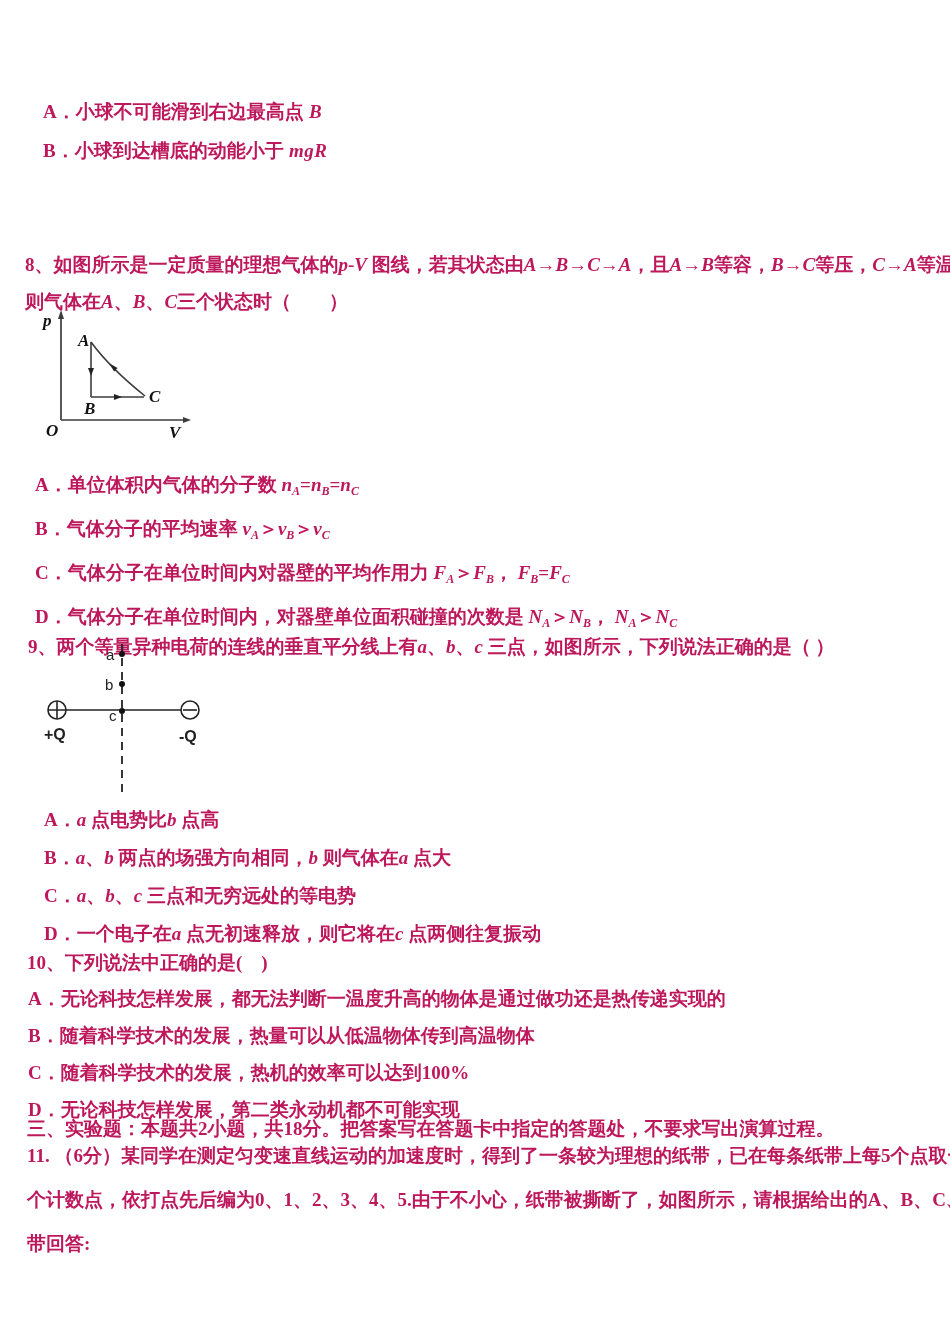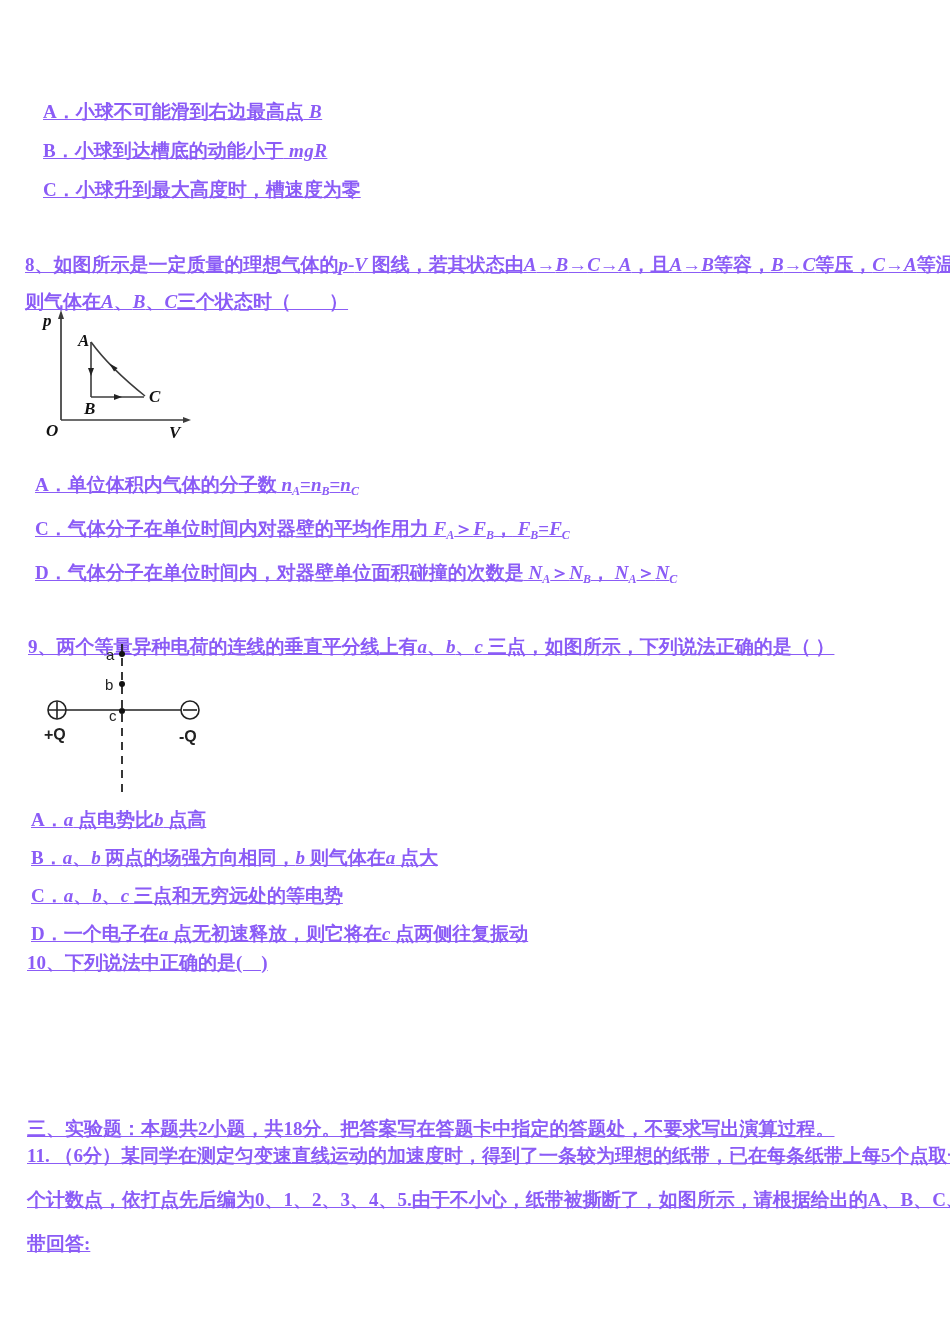--- a/index.html
+++ b/index.html
@@ -6,39 +6,39 @@
   html,body { background:#ffffff; }
   body {
     width:950px; height:1344px;
     font-family:"Liberation Serif","DejaVu Serif",serif;
     color:#111111;
   }
   #page { position:relative; width:950px; height:1344px; overflow:hidden; background:#ffffff; }
   .block { position:absolute; left:0; }
   .row {
     font-size:19px; font-weight:700; line-height:38px;
-    white-space:nowrap; color:#8b5cf6;text-decoration:underline;
+    white-space:nowrap; color:#be185d;
   }
   
   .seg-p  { }
   .seg-i  { font-style:italic; }
   .seg-bi { font-style:italic; font-weight:900; letter-spacing:0.5px; }
   .seg-sub{ font-style:italic; font-size:12px; vertical-align:-4px; }
 
   
   .q7opts   { top:92px;  left:43px; }
   .q7opts .row { line-height:39px; }
   .q8stem   { top:246px; left:25px; }
   .q8stem .row { line-height:37px; }
   .pvdiag   { top:308px; left:38px; }
   .q8opts   { top:466px; left:35px; }
   .q8opts .row { line-height:37px; }
   .q9stem   { top:628px; left:28px; }
   .chargediag { top:642px; left:30px; }
-  .q9opts   { top:801px; left:31px; }
+  .q9opts   { top:801px; left:44px; }
   .q9opts .row { line-height:38px; }
   .q10stem  { top:944px; left:27px; }
   .q10opts  { top:980px; left:28px; }
   .q10opts .row { line-height:37px; }
   .sec3     { top:1110px; left:27px;text-align:center; }
   .q11      { top:1134px; left:27px; }
   .q11 .row { line-height:44px; }
 
   
   .pvlab {
@@ -55,21 +55,20 @@
   }
 </style>
 </head>
 <body>
 
 <div id="page">
 
   <div class="block q7opts">
     <div class="row"><span class="seg-p">A．小球不可能滑到右边最高点</span><span class="seg-bi"> B</span></div>
     <div class="row"><span class="seg-p">B．小球到达槽底的动能小于</span><span class="seg-bi"> mgR</span></div>
-    <div class="row"><span class="seg-p">C．小球升到最大高度时，槽速度为零</span></div>
   </div>
 
   <div class="block q8stem">
     <div class="row"><span class="seg-p">8、如图所示是一定质量的理想气体的</span><span class="seg-i">p</span><span class="seg-p">-</span><span class="seg-i">V</span><span class="seg-p"> 图线，若其状态由</span><span class="seg-i">A</span><span class="seg-p">→</span><span class="seg-i">B</span><span class="seg-p">→</span><span class="seg-i">C</span><span class="seg-p">→</span><span class="seg-i">A</span><span class="seg-p">，且</span><span class="seg-i">A</span><span class="seg-p">→</span><span class="seg-i">B</span><span class="seg-p">等容，</span><span class="seg-i">B</span><span class="seg-p">→</span><span class="seg-i">C</span><span class="seg-p">等压，</span><span class="seg-i">C</span><span class="seg-p">→</span><span class="seg-i">A</span><span class="seg-p">等温，</span></div>
     <div class="row"><span class="seg-p">则气体在</span><span class="seg-i">A</span><span class="seg-p">、</span><span class="seg-i">B</span><span class="seg-p">、</span><span class="seg-i">C</span><span class="seg-p">三个状态时（　　）</span></div>
   </div>
 
   <div class="block pvdiag">
     <svg width="200" height="136" viewBox="0 0 200 136">
 
@@ -89,20 +88,21 @@
       <text class="pvlab" x="8" y="128">O</text>
       <text class="pvlab" x="131" y="130">V</text>
       <text class="pvlab" x="40" y="38">A</text>
       <text class="pvlab" x="46" y="106">B</text>
       <text class="pvlab" x="111" y="94">C</text>
     </svg>
   </div>
 
   <div class="block q8opts">
     <div class="row"><span class="seg-p">A．单位体积内气体的分子数</span><span class="seg-i"> n</span><span class="seg-sub">A</span><span class="seg-p">=</span><span class="seg-i">n</span><span class="seg-sub">B</span><span class="seg-p">=</span><span class="seg-i">n</span><span class="seg-sub">C</span></div>
+    <div class="row"><span class="seg-p">B．气体分子的平均速率</span><span class="seg-i"> v</span><span class="seg-sub">A</span><span class="seg-p">＞</span><span class="seg-i">v</span><span class="seg-sub">B</span><span class="seg-p">＞</span><span class="seg-i">v</span><span class="seg-sub">C</span></div>
     <div class="row"><span class="seg-p">C．气体分子在单位时间内对器壁的平均作用力</span><span class="seg-i"> F</span><span class="seg-sub">A</span><span class="seg-p">＞</span><span class="seg-i">F</span><span class="seg-sub">B</span><span class="seg-p">，</span><span class="seg-i"> F</span><span class="seg-sub">B</span><span class="seg-p">=</span><span class="seg-i">F</span><span class="seg-sub">C</span></div>
     <div class="row"><span class="seg-p">D．气体分子在单位时间内，对器壁单位面积碰撞的次数是</span><span class="seg-i"> N</span><span class="seg-sub">A</span><span class="seg-p">＞</span><span class="seg-i">N</span><span class="seg-sub">B</span><span class="seg-p">，</span><span class="seg-i"> N</span><span class="seg-sub">A</span><span class="seg-p">＞</span><span class="seg-i">N</span><span class="seg-sub">C</span></div>
   </div>
 
   <div class="block q9stem">
     <div class="row"><span class="seg-p">9、两个等量异种电荷的连线的垂直平分线上有</span><span class="seg-i">a</span><span class="seg-p">、</span><span class="seg-i">b</span><span class="seg-p">、</span><span class="seg-i">c</span><span class="seg-p"> 三点，如图所示，下列说法正确的是（ ）</span></div>
   </div>
 
   <div class="block chargediag">
     <svg width="210" height="158" viewBox="0 0 210 158">
@@ -132,20 +132,26 @@
   <div class="block q9opts">
     <div class="row"><span class="seg-p">A．</span><span class="seg-i">a</span><span class="seg-p"> 点电势比</span><span class="seg-i">b</span><span class="seg-p"> 点高</span></div>
     <div class="row"><span class="seg-p">B．</span><span class="seg-i">a</span><span class="seg-p">、</span><span class="seg-i">b</span><span class="seg-p"> 两点的场强方向相同，</span><span class="seg-i">b</span><span class="seg-p"> 则气体在</span><span class="seg-i">a</span><span class="seg-p"> 点大</span></div>
     <div class="row"><span class="seg-p">C．</span><span class="seg-i">a</span><span class="seg-p">、</span><span class="seg-i">b</span><span class="seg-p">、</span><span class="seg-i">c</span><span class="seg-p"> 三点和无穷远处的等电势</span></div>
     <div class="row"><span class="seg-p">D．一个电子在</span><span class="seg-i">a</span><span class="seg-p"> 点无初速释放，则它将在</span><span class="seg-i">c</span><span class="seg-p"> 点两侧往复振动</span></div>
   </div>
 
   <div class="block q10stem">
     <div class="row">10、下列说法中正确的是(　)</div>
   </div>
+  <div class="block q10opts">
+    <div class="row">A．无论科技怎样发展，都无法判断一温度升高的物体是通过做功还是热传递实现的</div>
+    <div class="row">B．随着科学技术的发展，热量可以从低温物体传到高温物体</div>
+    <div class="row">C．随着科学技术的发展，热机的效率可以达到100%</div>
+    <div class="row">D．无论科技怎样发展，第二类永动机都不可能实现</div>
+  </div>
 
   <div class="block sec3">
     <div class="row">三、实验题：本题共2小题，共18分。把答案写在答题卡中指定的答题处，不要求写出演算过程。</div>
   </div>
 
   <div class="block q11">
     <div class="row">11. （6分）某同学在测定匀变速直线运动的加速度时，得到了一条较为理想的纸带，已在每条纸带上每5个点取一</div>
     <div class="row">个计数点，依打点先后编为0、1、2、3、4、5.由于不小心，纸带被撕断了，如图所示，请根据给出的A、B、C、D 四段纸</div>
     <div class="row">带回答:</div>
   </div>

